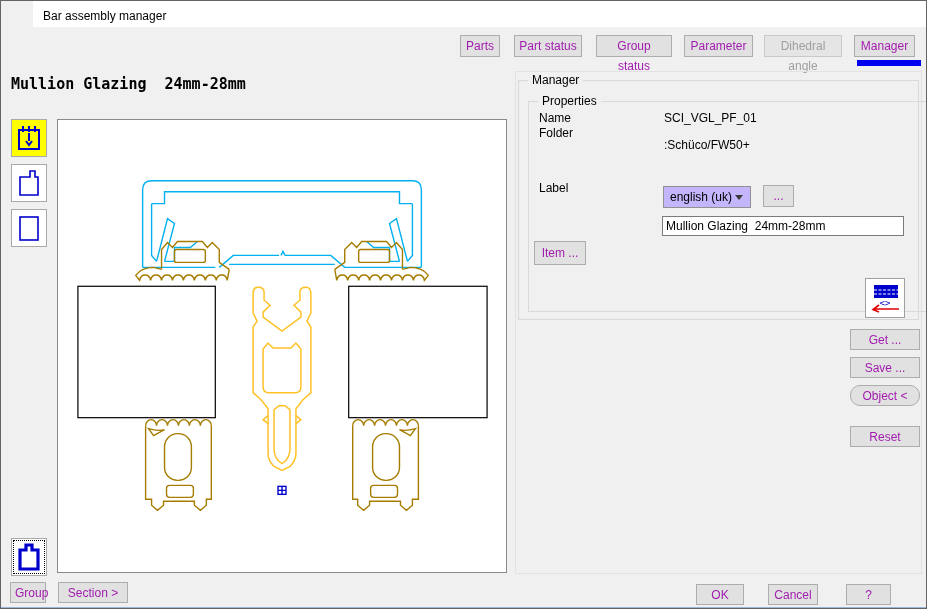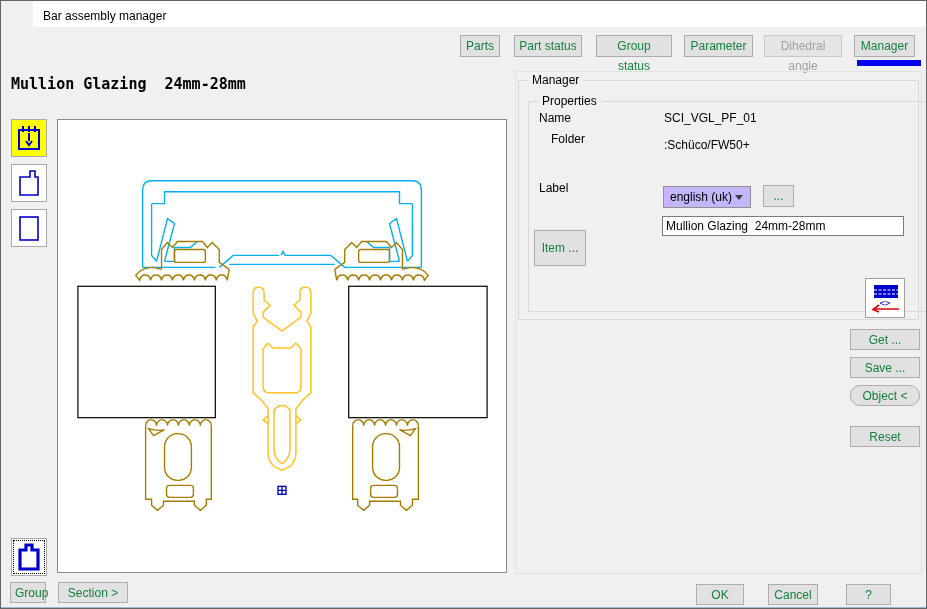--- a/index.html
+++ b/index.html
@@ -10,21 +10,21 @@
     background:#f0f0f0; border:1px solid #646464; overflow:hidden;
   }
   
   .titlebar { position:absolute; left:0; top:0; width:100%; height:26px; background:#ffffff;margin-left:32px; }
   .titlebar .title { position:absolute; left:10px; top:0; line-height:30px; font-size:12px; }
   .close-btn { position:absolute; right:0; top:0; width:45px; height:30px; border:none; background:transparent;
     font-size:17px; font-weight:300; line-height:30px; text-align:center; cursor:default; color:#000; }
   
   .btn {
     position:absolute; height:22px; background:#e1e1e1; border:1px solid #adadad;
-    font-family:"Liberation Sans", sans-serif; font-size:12px; color:#15803d; text-align:center; line-height:20px; padding:0 4px;
+    font-family:"Liberation Sans", sans-serif; font-size:12px; color:#a21caf; text-align:center; line-height:20px; padding:0 4px;
   }
   .btn.disabled { background:#e5e5e5; border-color:#c9c9c9; color:#9f9f9f; }
   .tab-underline { position:absolute; height:6px; }
   
   .heading { position:absolute; left:10px; top:74px; font-family:"DejaVu Sans Mono", monospace;
     font-weight:bold; font-size:15px; white-space:pre; }
   
   .tool-btn { position:absolute; left:10px; width:36px; height:38px; background:#ffffff;
     border:1px solid #a9a9a9; display:flex; align-items:center; justify-content:center; }
   .tool-btn.selected { background:#ffff00; }
@@ -167,33 +167,33 @@
 
   <div class="groupbox" style="left:517px; top:79px; width:401px; height:240px;">
     <span class="legend">Manager</span>
   </div>
   <div class="groupbox" style="left:527px; top:100px; width:424px; height:211px;">
     <span class="legend">Properties</span>
   </div>
 
   <span class="lbl" style="left:538px; top:110px;">Name</span>
   <span class="val" style="left:663px; top:110px;">SCI_VGL_PF_01</span>
-  <span class="lbl" style="left:538px; top:131px;margin-left:12px;">Folder</span>
+  <span class="lbl" style="left:538px; top:125px;">Folder</span>
   <span class="val" style="left:663px; top:137px;">:Schüco/FW50+</span>
   <span class="lbl" style="left:538px; top:180px;">Label</span>
 
   <div class="combo">
     <span>english (uk)</span>
     <span class="chev"></span>
   </div>
   <button class="btn" style="left:762px; top:184px; width:31px;">...</button>
 
   <input class="textbox" value="Mullion Glazing  24mm-28mm" style="">
 
-  <button class="btn" style="left:533px; top:229px; width:52px; height:36px;">Item ...</button>
+  <button class="btn" style="left:533px; top:240px; width:52px; height:24px;">Item ...</button>
 
   <button class="icon-btn">
     <svg width="38" height="38" viewBox="0 0 38 38">
       <rect x="8" y="6" width="24" height="13" fill="#0000cc"></rect>
       <g stroke="#ffffff" stroke-width="1">
         <path d="M8,11 H32 M8,15 H32" stroke-dasharray="3,1.5"></path>
       </g>
       <text x="19" y="27" text-anchor="middle" font-size="9" font-family="DejaVu Sans Mono, monospace" fill="#0000cc">&lt;&gt;</text>
       <g fill="none" stroke-width="1.6" stroke="#e00000">
         <path d="M33,30 H8 M13,26 L7,30.5 L13,33"></path>

